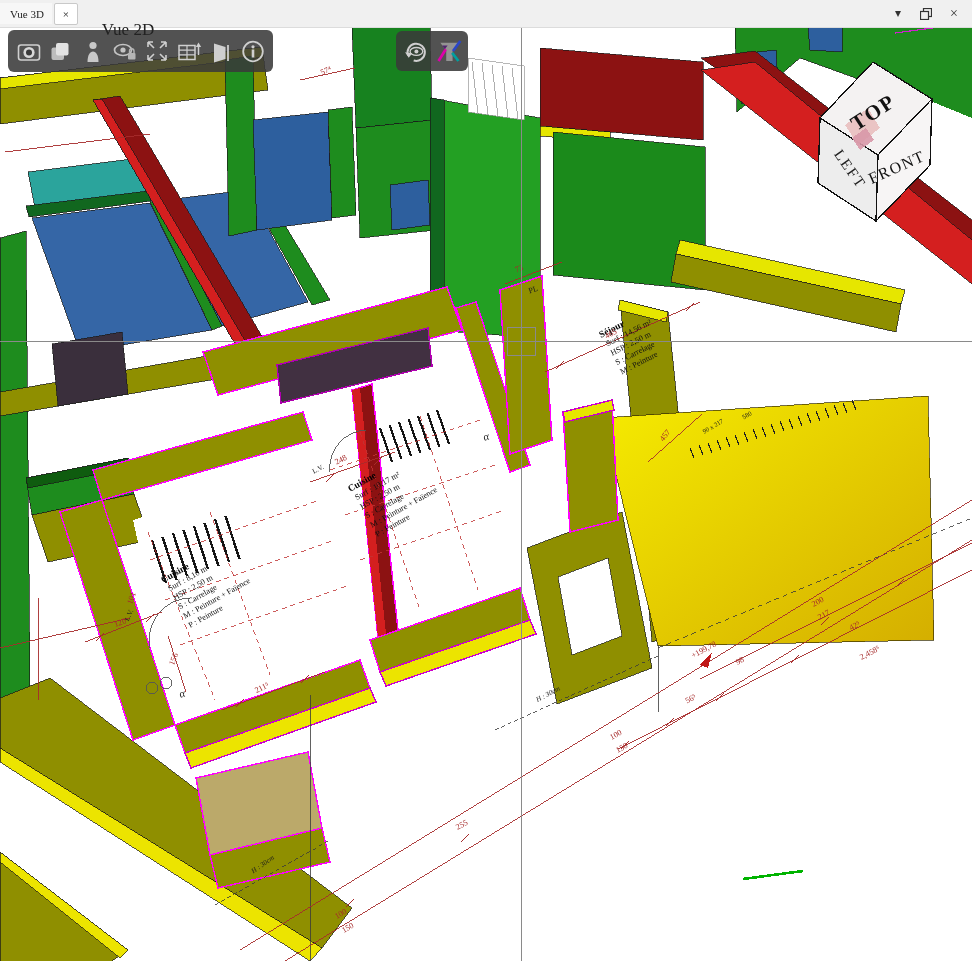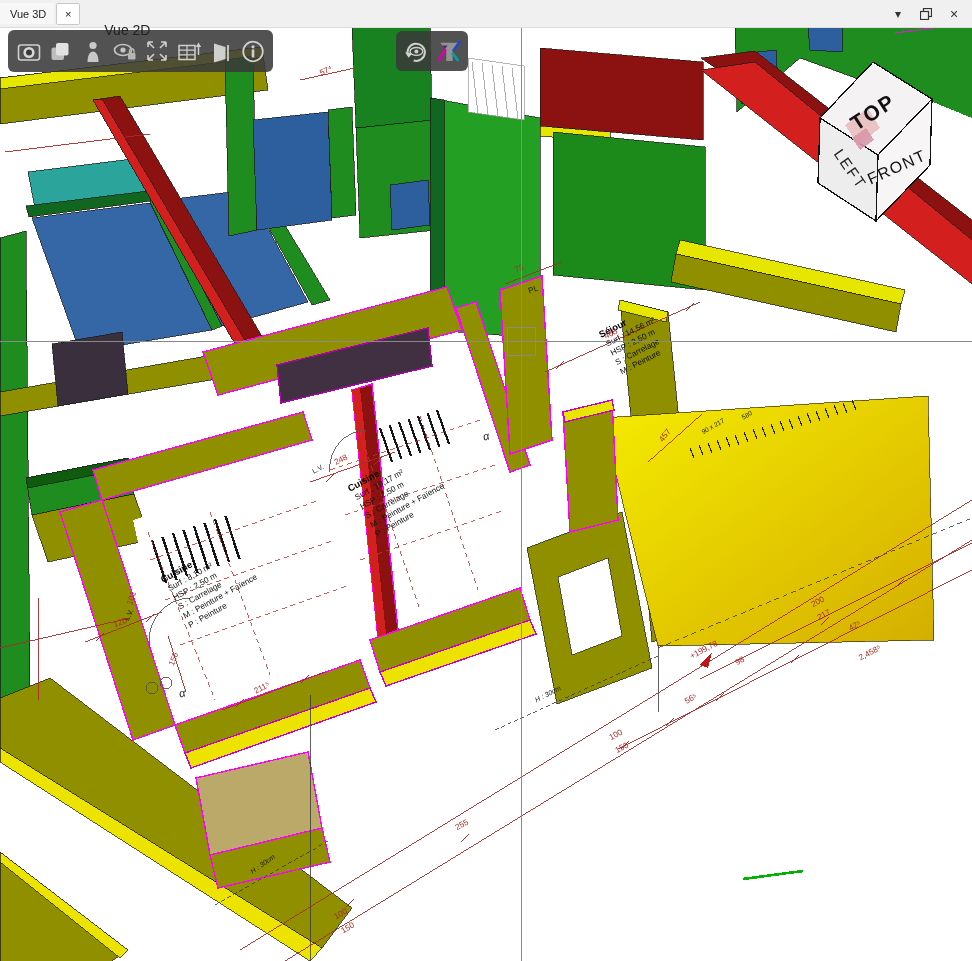--- a/index.html
+++ b/index.html
@@ -1,25 +1,25 @@
 <!DOCTYPE html>
 <html><head>
 <meta charset="utf-8">
 <style>
   html,body{margin:0;padding:0;width:972px;height:961px;overflow:hidden;
     font-family:"Liberation Sans",sans-serif;background:#fff;}
-  #stage{position:relative;width:972px;height:961px;}
+  #stage{position:relative;width:972px;height:961px;font-family:Liberation Serif, serif;}
   
   .tabbar{position:absolute;left:0;top:0;width:972px;height:27px;background:#f0f0f0;
     border-bottom:1px solid #dcdcdc;display:flex;align-items:center;z-index:10;}
   .tab{font-size:11px;color:#222;padding:5px 8px 4px 10px;}
   .tab.active{background:#f7f7f7;}
   .tab-close{width:22px;height:20px;margin-left:2px;background:#fff;border:1px solid #c9c9c9;
     border-radius:2px;font-size:11px;color:#222;display:flex;align-items:center;justify-content:center;cursor:default;}
-  .tab2{font-size:14px;color:#222;padding:5px 10px;margin-left:14px;margin-top:32px;}
+  .tab2{font-size:17px;color:#222;padding:5px 10px;margin-left:14px;margin-top:32px;}
   .win-controls{margin-left:auto;display:flex;align-items:center;gap:12px;padding-right:10px;}
   .wc{font-size:12px;color:#333;display:flex;align-items:center;justify-content:center;width:16px;height:16px;}
   
   .toolbar{position:absolute;background:rgba(58,58,58,.88);border-radius:6px;display:flex;
     align-items:center;z-index:6;}
   .tb-main{left:8px;top:30px;height:38px;padding:2px 6px;gap:3px;}
   .tb-small{left:396px;top:31px;height:36px;padding:2px 5px;gap:4px;}
   .tbtn{width:29px;height:30px;display:flex;align-items:center;justify-content:center;}
   .tbtn svg{display:block;}
   svg text{user-select:none;}

